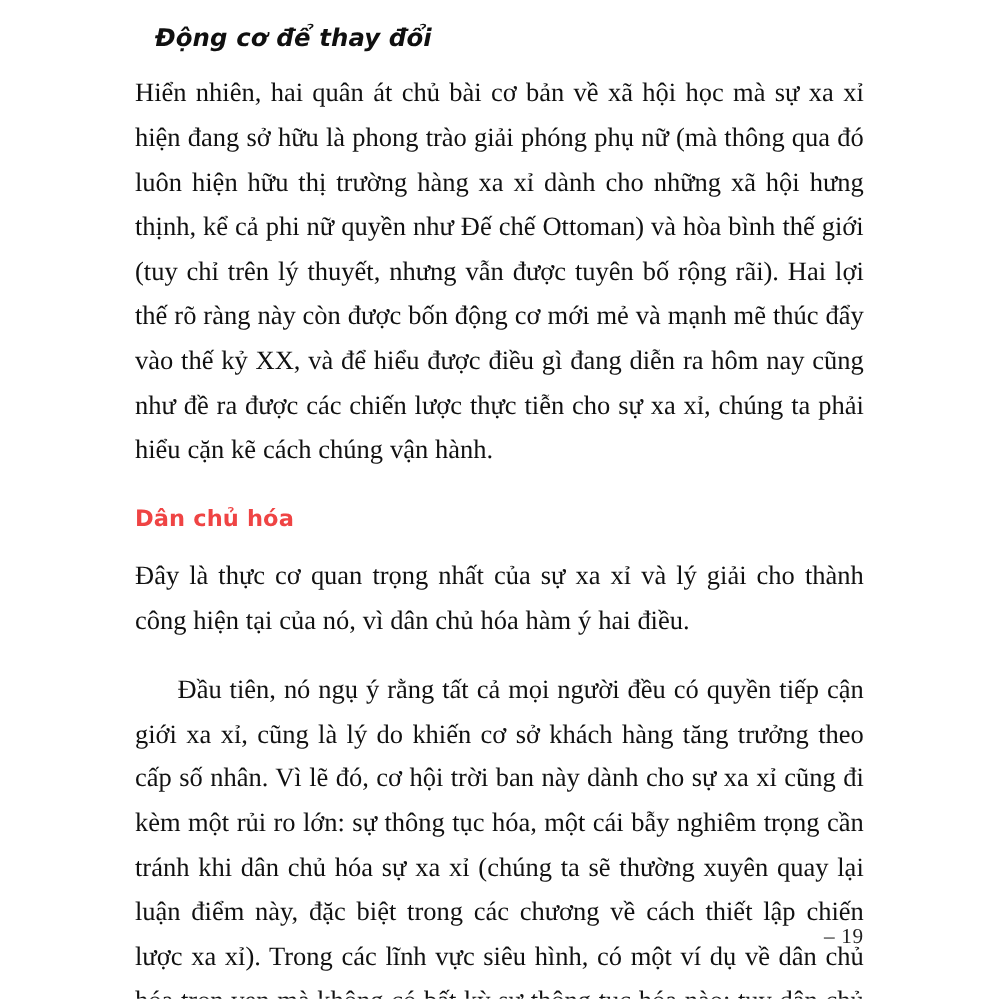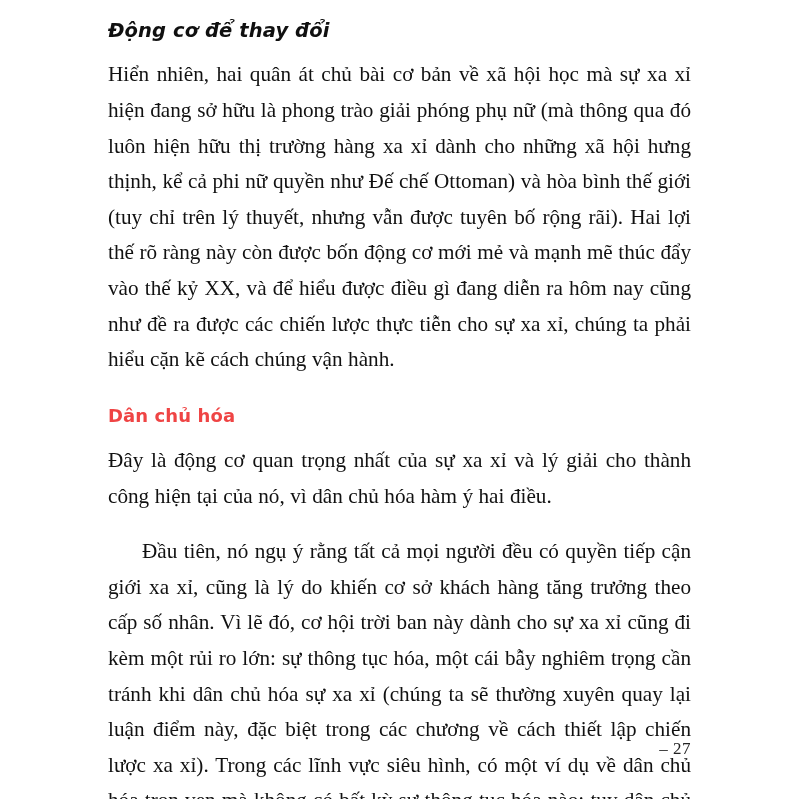--- a/index.html
+++ b/index.html
@@ -22,21 +22,21 @@
     padding: 18px 108px 0 108px;
     background: #ffffff;
   }
   .section-title {
     font-family: "DejaVu Sans", sans-serif;
     font-weight: bold;
     font-style: italic;
     font-size: 19.5px;
     line-height: 1.3;
     color: #101010;
-    margin: 0 0 14px 0;
+    margin: 0 0 14px 16px;
     letter-spacing: 0.1px;
   }
   .sub-title {
     font-family: "DejaVu Sans", sans-serif;
     font-weight: bold;
     font-size: 18px;
     line-height: 1.3;
     color: #ef4444;
     margin: 26px 0 16px 0;
     letter-spacing: 0.1px;
@@ -71,19 +71,19 @@
 <body>
 
 <div class="page">
 
   <h2 class="section-title">Động cơ để thay đổi</h2>
 
   <p class="body-text">Hiển nhiên, hai quân át chủ bài cơ bản về xã hội học mà sự xa xỉ hiện đang sở hữu là phong trào giải phóng phụ nữ (mà thông qua đó luôn hiện hữu thị trường hàng xa xỉ dành cho những xã hội hưng thịnh, kể cả phi nữ quyền như Đế chế Ottoman) và hòa bình thế giới (tuy chỉ trên lý thuyết, nhưng vẫn được tuyên bố rộng rãi). Hai lợi thế rõ ràng này còn được bốn động cơ mới mẻ và mạnh mẽ thúc đẩy vào thế kỷ XX, và để hiểu được điều gì đang diễn ra hôm nay cũng như đề ra được các chiến lược thực tiễn cho sự xa xỉ, chúng ta phải hiểu cặn kẽ cách chúng vận hành.</p>
 
   <h3 class="sub-title">Dân chủ hóa</h3>
 
-  <p class="body-text">Đây là động cơ quan trọng nhất của sự xa xỉ và lý giải cho thành công hiện tại của nó, vì dân chủ hóa hàm ý hai điều.</p>
+  <p class="body-text">Đây là thực cơ quan trọng nhất của sự xa xỉ và lý giải cho thành công hiện tại của nó, vì dân chủ hóa hàm ý hai điều.</p>
 
   <p class="body-text indent gap-above">Đầu tiên, nó ngụ ý rằng tất cả mọi người đều có quyền tiếp cận giới xa xỉ, cũng là lý do khiến cơ sở khách hàng tăng trưởng theo cấp số nhân. Vì lẽ đó, cơ hội trời ban này dành cho sự xa xỉ cũng đi kèm một rủi ro lớn: sự thông tục hóa, một cái bẫy nghiêm trọng cần tránh khi dân chủ hóa sự xa xỉ (chúng ta sẽ thường xuyên quay lại luận điểm này, đặc biệt trong các chương về cách thiết lập chiến lược xa xỉ). Trong các lĩnh vực siêu hình, có một ví dụ về dân chủ hóa trọn vẹn mà không có bất kỳ sự thông tục hóa nào: tuy dân chủ hóa ý niệm về “cuộc sống vĩnh hằng” cho muôn người, nhưng</p>
 
-  <div class="page-number">–  27</div>
+  <div class="page-number">–  19</div>
 
 </div>
 
 </body></html>

